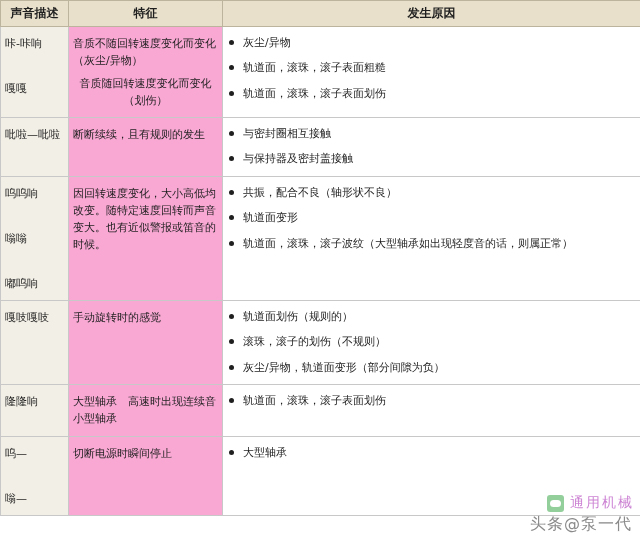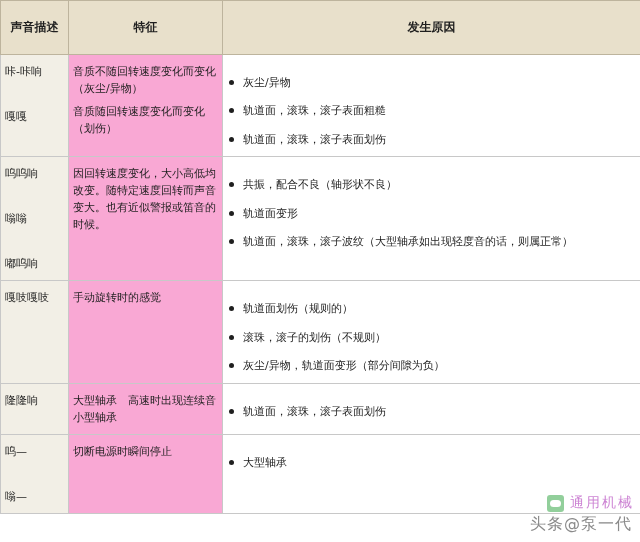--- a/index.html
+++ b/index.html
@@ -28,21 +28,21 @@
     font-size: 11px;
     line-height: 1.55;
   }
   table.sound-table thead th {
     background: #e8e0cb;
     text-align: center;
     vertical-align: middle;
     font-weight: bold;
     font-size: 12px;
     color: #1f1f1f;
-    padding: 17px 4px;
+    padding: 3px 4px;
     border: 1px solid #bdb49d;
   }
   col.c-sound { width: 68px; }
   col.c-feature { width: 154px; }
   col.c-cause { width: 418px; }
 
   td.sound-cell {
     background: #f2efe6;
     text-align: left;
     font-size: 11px;
@@ -62,40 +62,40 @@
     padding-right: 8px;
   }
   ul.cause-list {
     list-style: none;
     margin: 0;
     padding: 0;
   }
   ul.cause-list li {
     position: relative;
     padding-left: 16px;
-    margin: 12px 0 9px 0;
+    margin: 0 0 9px 0;
     font-size: 11px;
     line-height: 1.5;
     color: #1f1f1f;
   }
   ul.cause-list li:last-child { margin-bottom: 0; }
   ul.cause-list li .bullet {
     position: absolute;
     left: 2px;
     top: 5px;
     width: 5px;
     height: 5px;
     border-radius: 50%;
     background: #1f1f1f;
     display: block;
   }
   .sound-line { display: block; }
   .sound-line + .sound-line { margin-top: 28px; }
   .feature-para { display: block; }
-  .feature-para + .feature-para { margin-top: 6px; }
+  .feature-para + .feature-para { margin-top: 6px; text-align: center; }
 
   
   .watermark {
     position: absolute;
     right: 6px;
     bottom: 30px;
     display: flex;
     align-items: center;
     gap: 6px;
     opacity: 0.55;
@@ -163,20 +163,34 @@
       <td class="cause-cell">
         <ul class="cause-list">
           <li><span class="bullet"></span><span>灰尘/异物</span></li>
           <li><span class="bullet"></span><span>轨道面，滚珠，滚子表面粗糙</span></li>
           <li><span class="bullet"></span><span>轨道面，滚珠，滚子表面划伤</span></li>
         </ul>
       </td>
     </tr>
 
 
+    <tr>
+      <td class="sound-cell">
+        <span class="sound-line">吡啦—吡啦</span>
+      </td>
+      <td class="feature-cell">
+        <span class="feature-para">断断续续，且有规则的发生</span>
+      </td>
+      <td class="cause-cell">
+        <ul class="cause-list">
+          <li><span class="bullet"></span><span>与密封圈相互接触</span></li>
+          <li><span class="bullet"></span><span>与保持器及密封盖接触</span></li>
+        </ul>
+      </td>
+    </tr>
 
     <tr>
       <td class="sound-cell">
         <span class="sound-line">呜呜响</span>
         <span class="sound-line">嗡嗡</span>
         <span class="sound-line">嘟呜响</span>
       </td>
       <td class="feature-cell">
         <span class="feature-para">因回转速度变化，大小高低均改变。随特定速度回转而声音变大。也有近似警报或笛音的时候。</span>
       </td>

